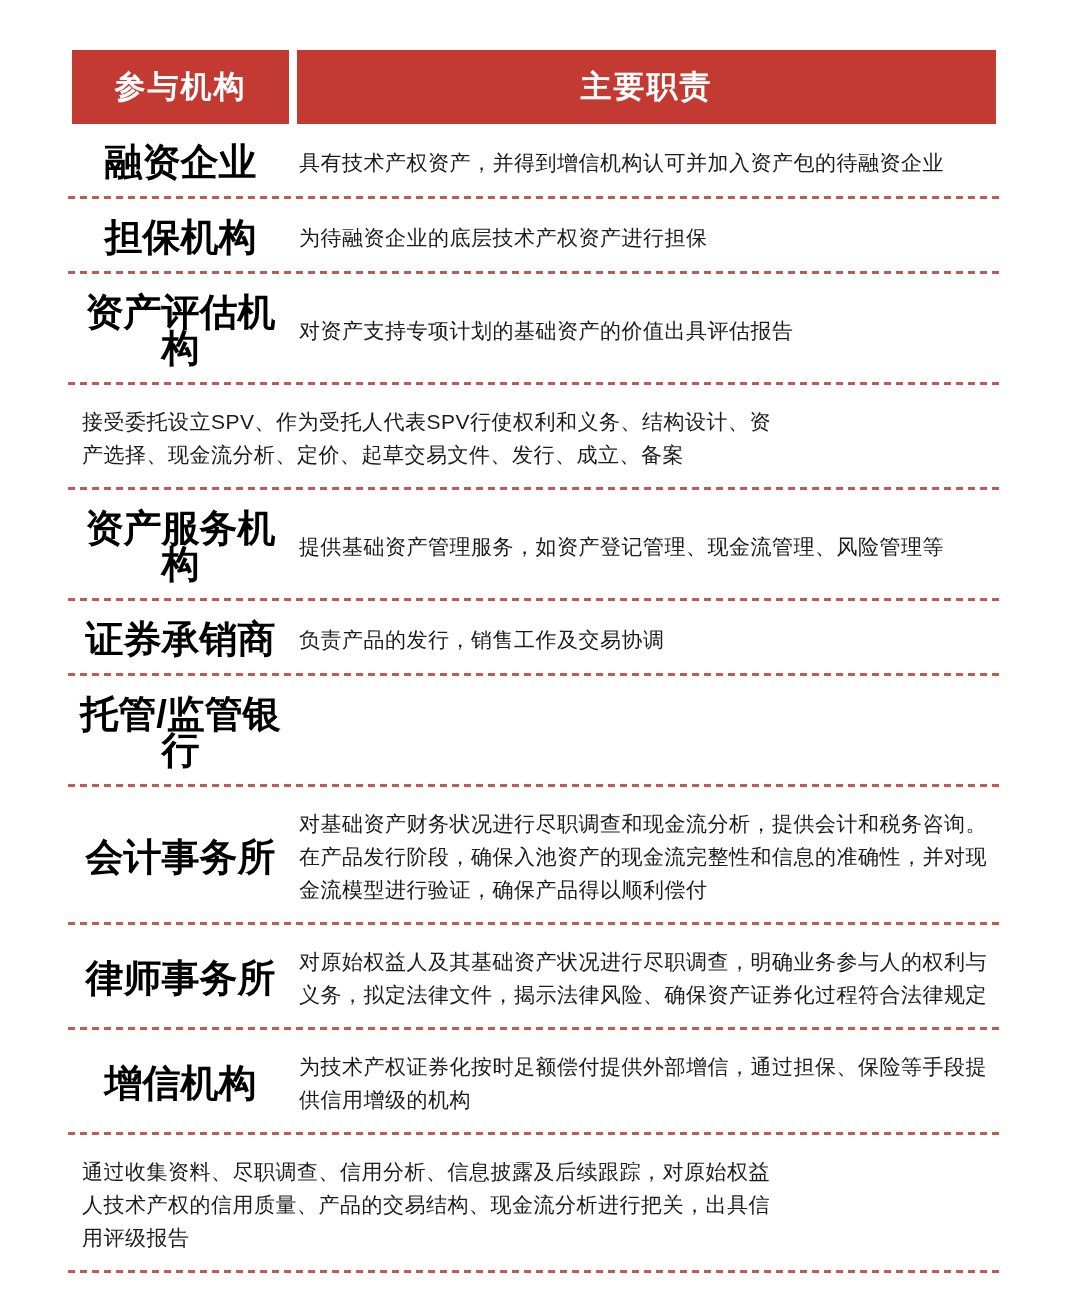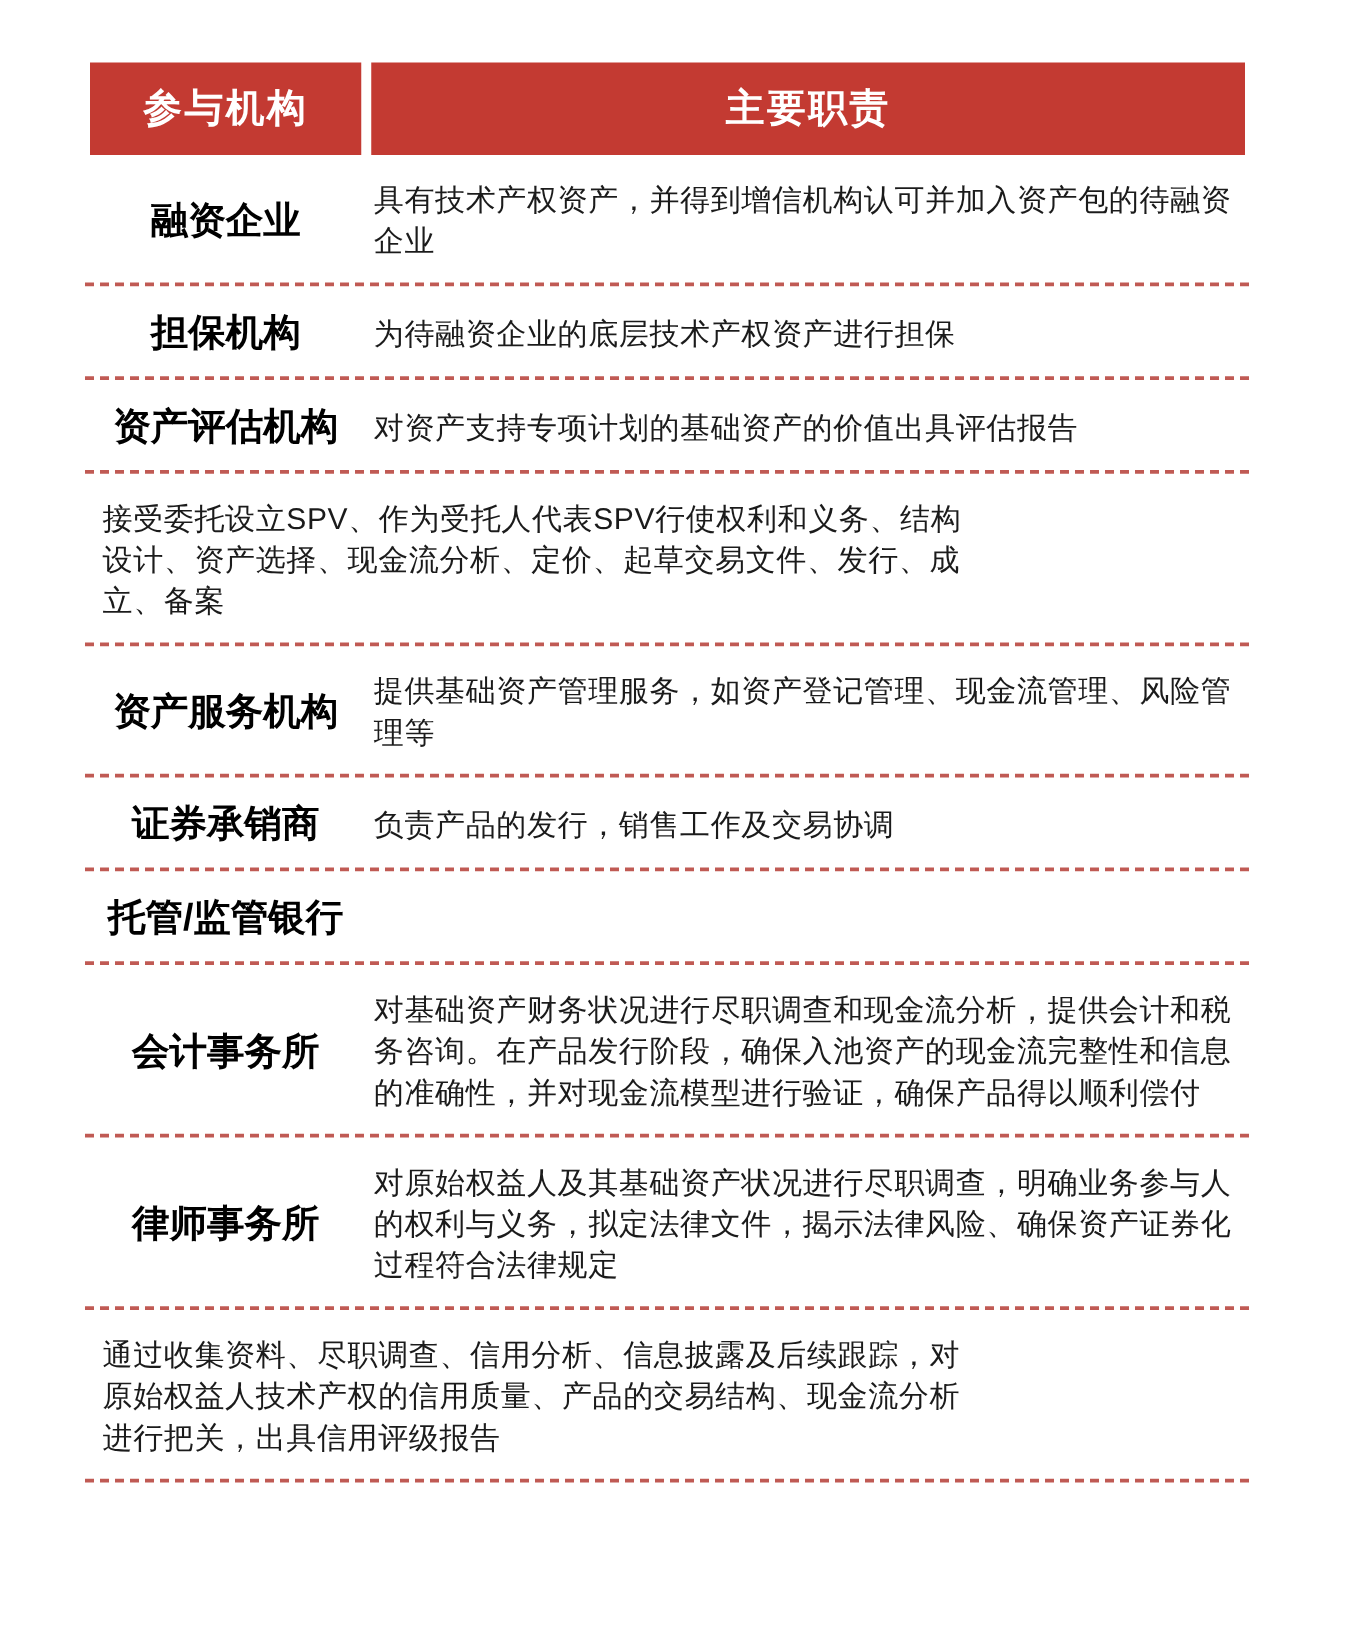--- a/index.html
+++ b/index.html
@@ -53,30 +53,30 @@
     background: repeating-linear-gradient(
       90deg,
       var(--divider) 0px, var(--divider) 7px,
       transparent 7px, transparent 12px
     );
   }
   .org-cell {
     width: 217px;
     flex: none;
     text-align: center;
-    font-size: 30px;
+    font-size: 38px;
     font-weight: 900;
     line-height: 36px;
     color: #000000;
   }
   .duty-cell {
     margin-left: 10px;
     width: 697px;
     flex: none;
-    font-size: 24px;
+    font-size: 21px;
     line-height: 33px;
     letter-spacing: 0.5px;
   }
 </style>
 </head>
 <body>
 
 <div class="table-wrap">
 
   <div class="header-row">
@@ -121,18 +121,22 @@
   <div class="row">
     <div class="org-cell">会计事务所</div>
     <div class="duty-cell">对基础资产财务状况进行尽职调查和现金流分析，提供会计和税务咨询。在产品发行阶段，确保入池资产的现金流完整性和信息的准确性，并对现金流模型进行验证，确保产品得以顺利偿付</div>
   </div>
 
   <div class="row">
     <div class="org-cell">律师事务所</div>
     <div class="duty-cell">对原始权益人及其基础资产状况进行尽职调查，明确业务参与人的权利与义务，拟定法律文件，揭示法律风险、确保资产证券化过程符合法律规定</div>
   </div>
 
+  <div class="row">
+    <div class="org-cell">增信机构</div>
+    <div class="duty-cell">为技术产权证券化按时足额偿付提供外部增信，通过担保、保险等手段提供信用增级的机构</div>
+  </div>
 
   <div class="row">
     <div class="duty-cell">通过收集资料、尽职调查、信用分析、信息披露及后续跟踪，对原始权益人技术产权的信用质量、产品的交易结构、现金流分析进行把关，出具信用评级报告</div>
   </div>
 
 </div>
 
 </body></html>

